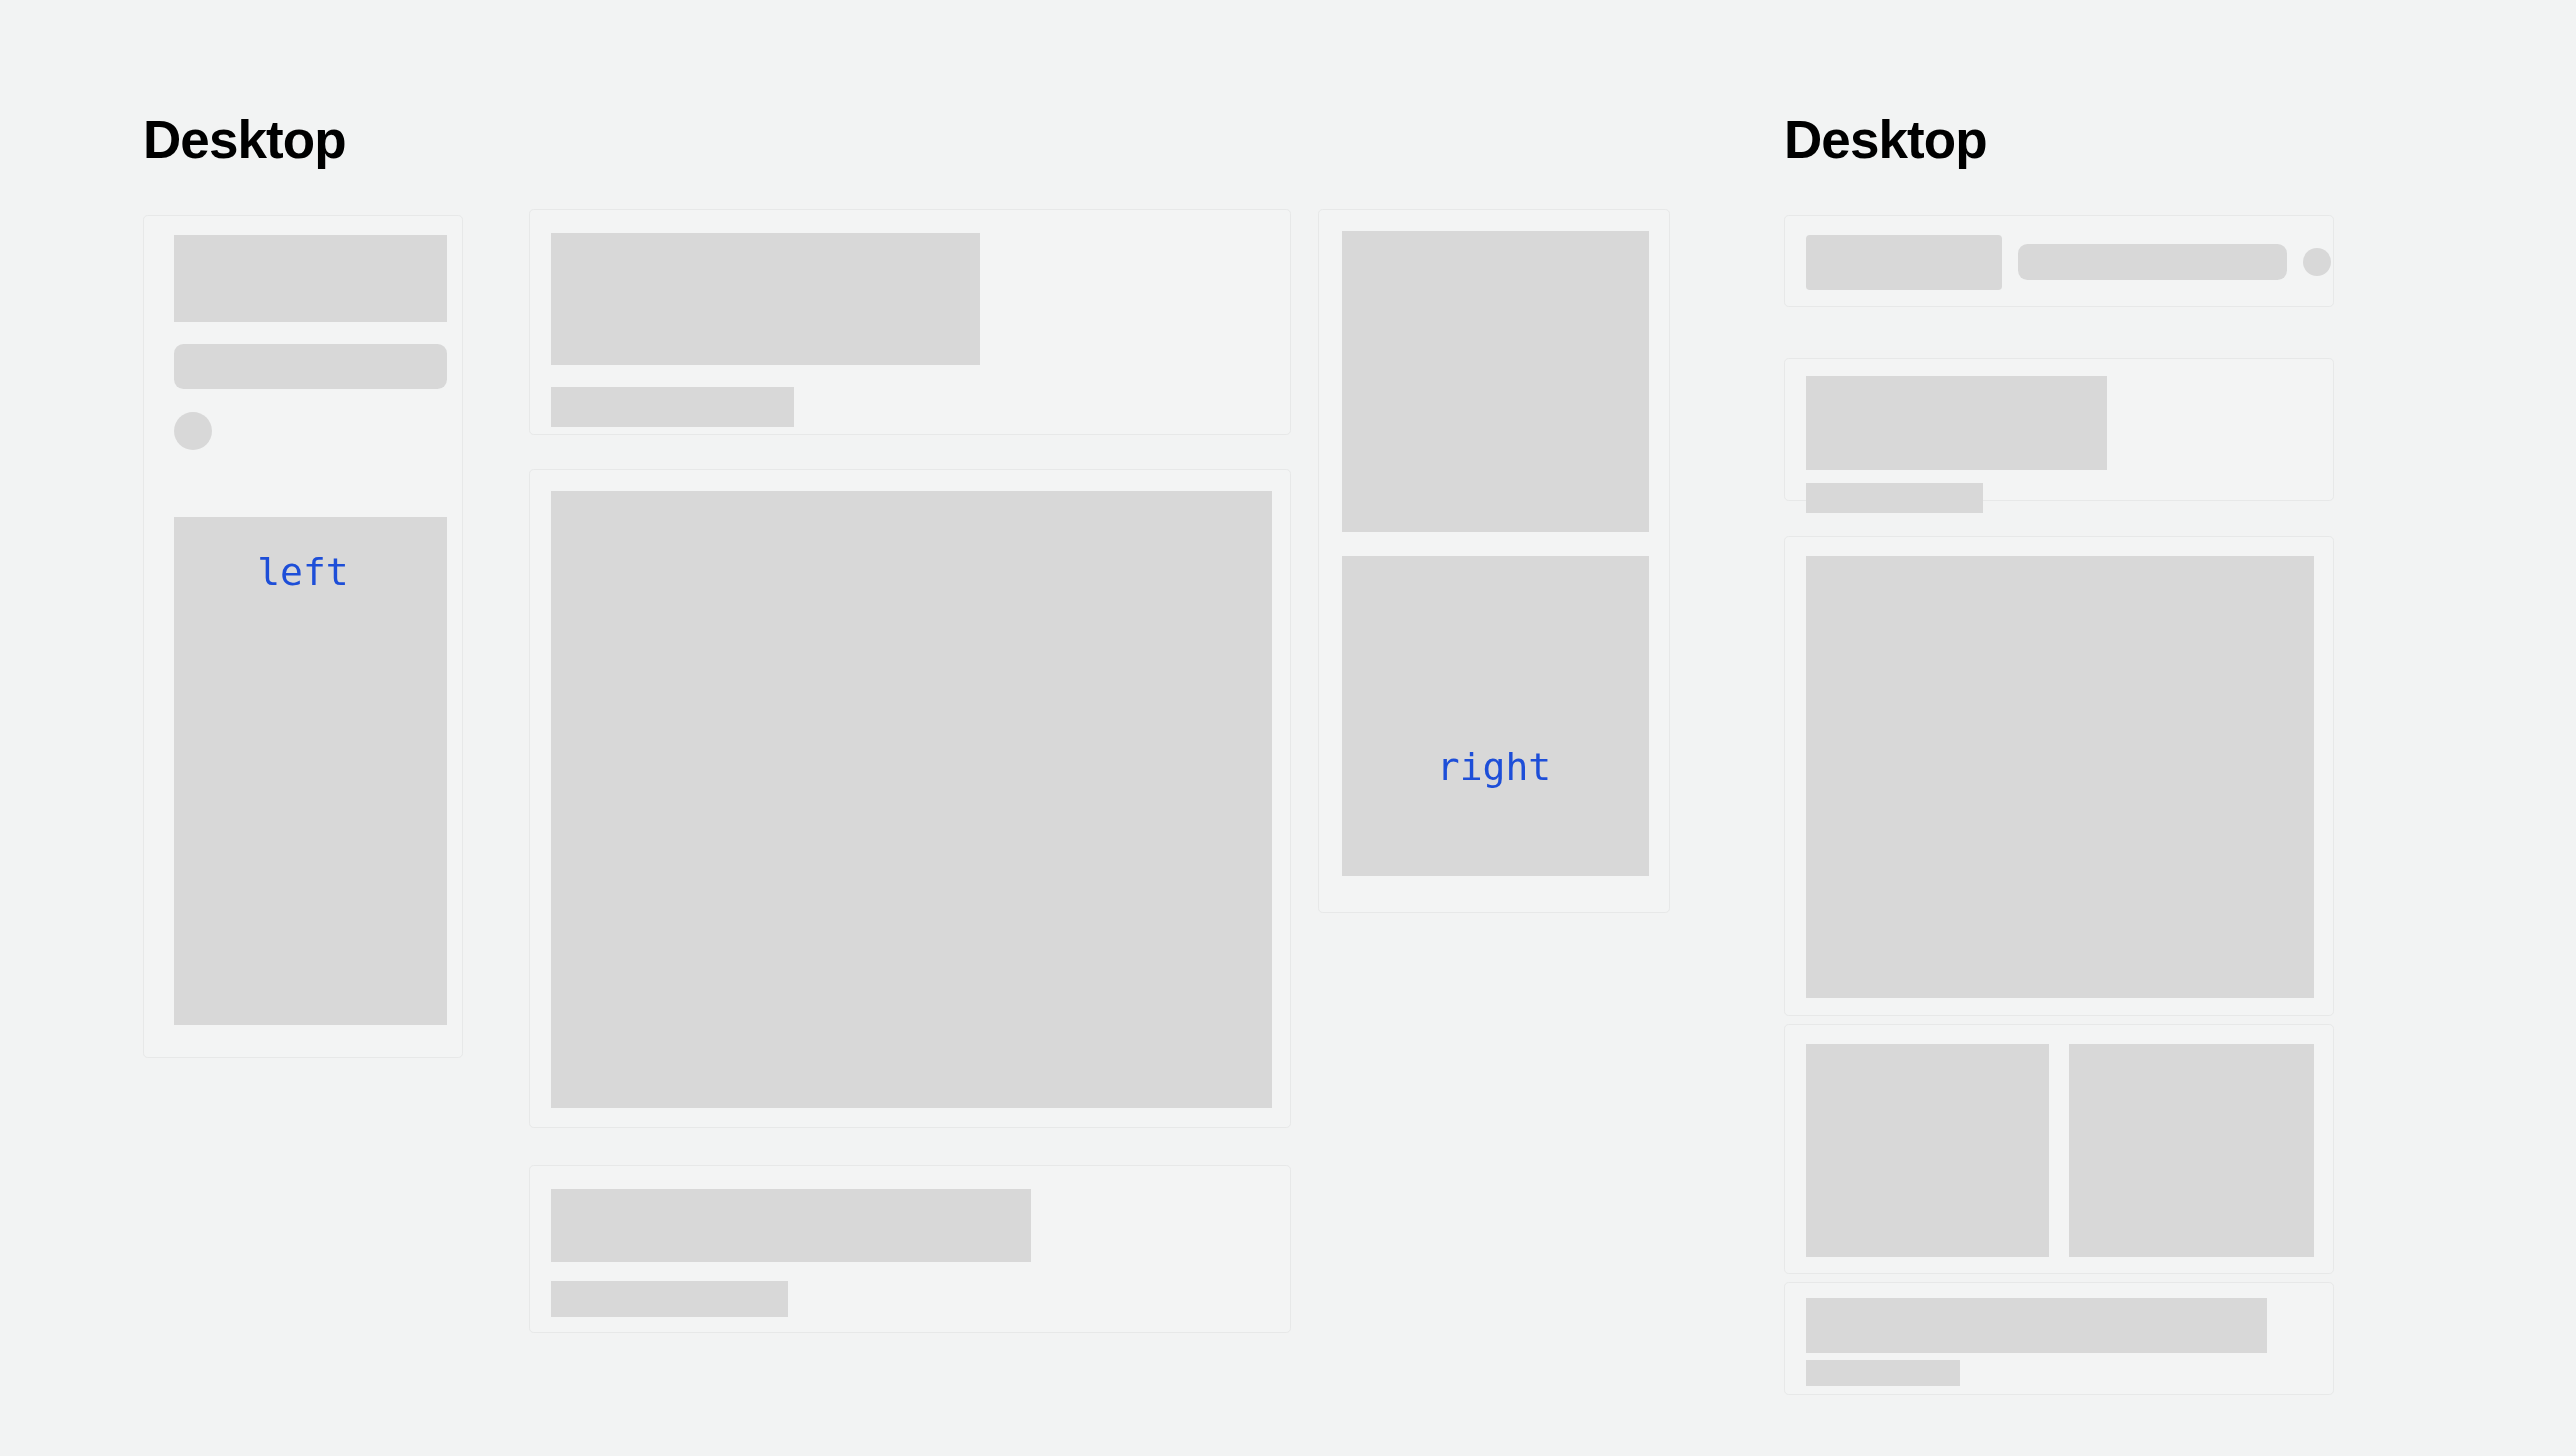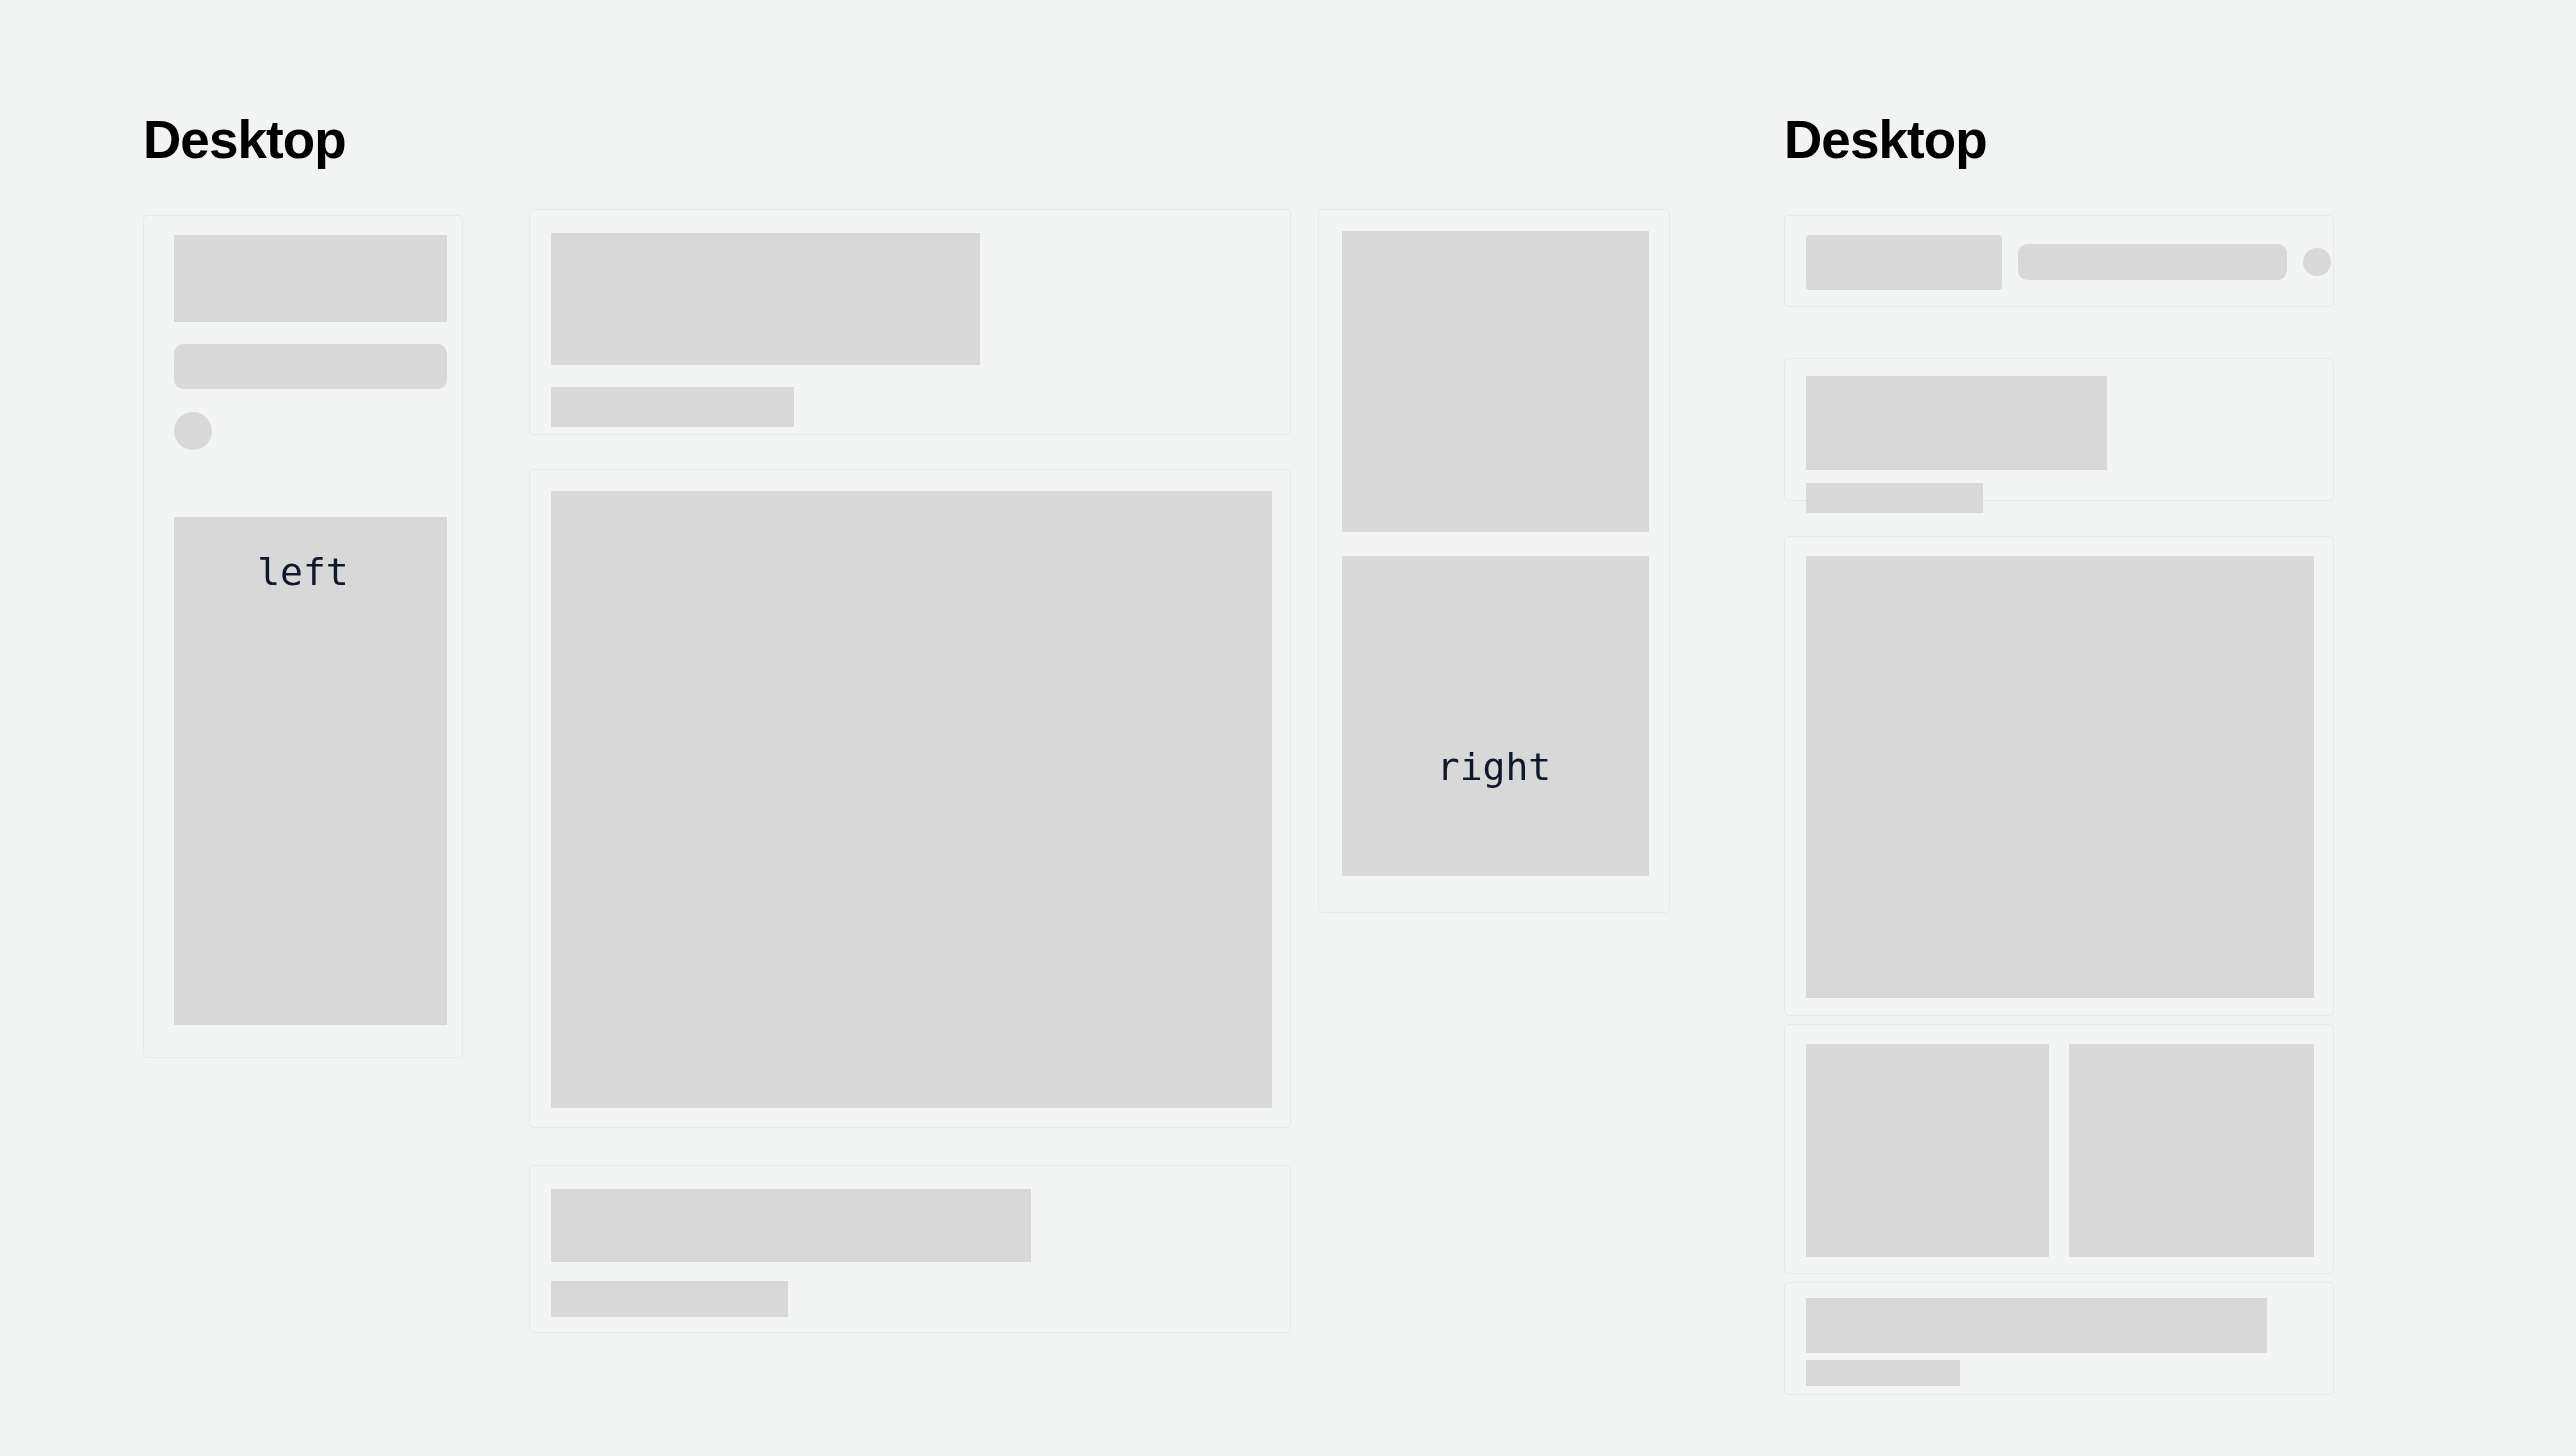--- a/index.html
+++ b/index.html
@@ -54,21 +54,21 @@
 
   
   .panel-label {
     position: absolute;
     left: 0;
     right: 0;
     text-align: center;
     font-family: "DejaVu Sans Mono", "Liberation Mono", monospace;
     font-size: 38px;
     line-height: 38px;
-    color: #0f172a;
+    color: #1d4ed8;
     white-space: nowrap;
     pointer-events: none;
   }
 
   
   #d-left { left: 143px; top: 215px; width: 320px; height: 843px; }
   #d-left .blk-a { position: absolute; left: 30px; top: 19px;  width: 273px; height: 87px; }
   #d-left .blk-b { position: absolute; left: 30px; top: 128px; width: 273px; height: 45px; border-radius: 9.4px; }
   #d-left .blk-c { position: absolute; left: 30px; top: 196px; width: 38px;  height: 38px; border-radius: 50%; }
   #d-left .blk-d { position: absolute; left: 30px; top: 301px; width: 273px; height: 508px; }

